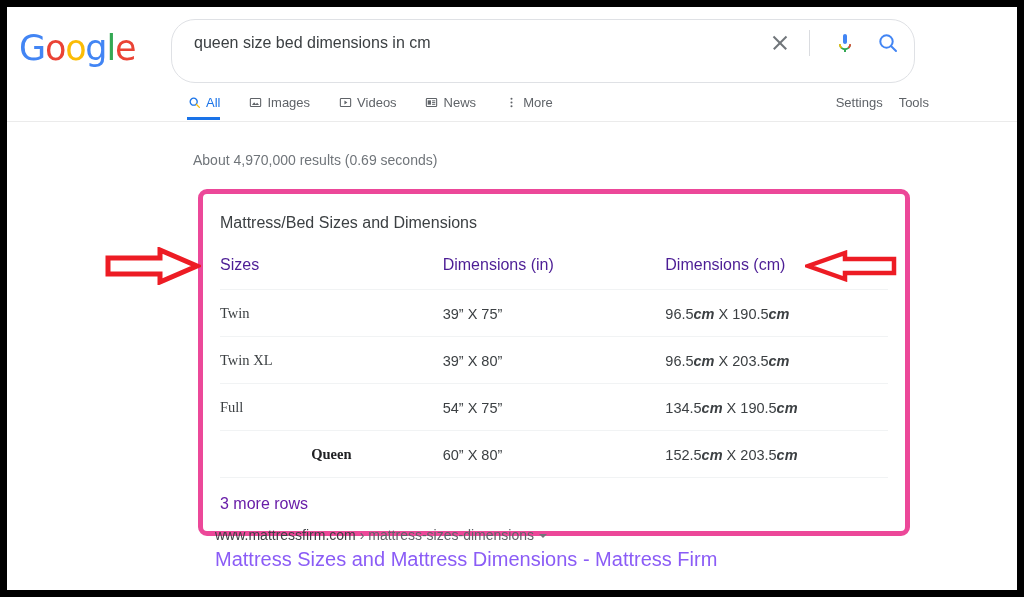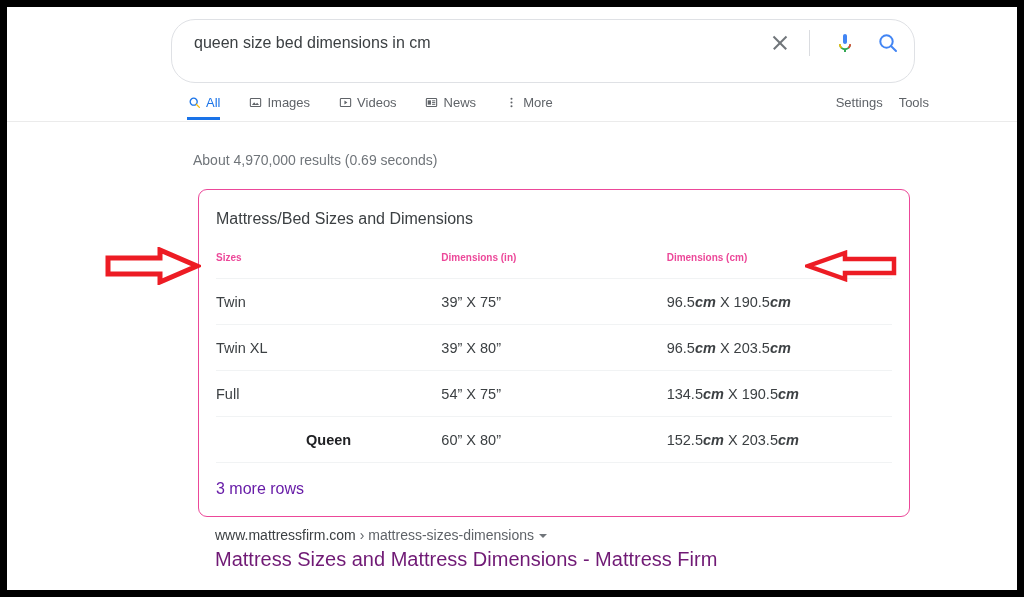--- a/index.html
+++ b/index.html
@@ -190,55 +190,55 @@
     top: 145px;
     font-size: 14px;
     color: #70757a;
   }
 
   .card {
     position: absolute;
     left: 191px;
     top: 182px;
     width: 712px;
-    border: 1px solid #ec4899;
+    border: 5px solid #ec4899;
     border-radius: 9px;
     background: #fff;
     box-sizing: border-box;
     padding: 0 17px;
   }
   .card-title {
     font-size: 16px;
     color: #3c4043;
     padding-top: 20px;
     padding-bottom: 8px;
   }
   table.dims {
     width: 100%;
     border-collapse: collapse;
     table-layout: fixed;
   }
   table.dims th {
     text-align: left;
-    font-size: 10px;
-    font-weight: bold;
-    color: #ec4899;
+    font-size: 16px;
+    font-weight: normal;
+    color: #4c1d95;
     padding: 16px 0 15px 0;
     border-bottom: 1px solid #f1f3f4;
   }
   table.dims td {
     text-align: left;
     font-size: 14.5px;
     color: #3c4043;
     padding: 15px 0 14px 0;
     border-bottom: 1px solid #f1f3f4;
   }
   table.dims tr.highlight td { font-weight: normal; }
   table.dims tr.highlight td.size-cell { font-weight: bold; color: #202124; text-align: center; }
-  td.size-cell { width: 234px; }
+  td.size-cell { width: 234px; font-family: Liberation Serif, serif; }
   td.in-cell   { width: 222px; }
   .unit { font-weight: bold; font-style: italic; }
 
   .more-rows {
     font-size: 16px;
     color: #681da8;
     padding: 17px 0 18px 0;
     cursor: pointer;
     display: inline-block;
   }
@@ -259,21 +259,21 @@
     display: inline-block;
     margin-left: 5px;
     border-left: 4px solid transparent;
     border-right: 4px solid transparent;
     border-top: 4px solid #70757a;
     vertical-align: 2px;
     cursor: pointer;
   }
   .result-title {
     font-size: 20px;
-    color: #701a75;
+    color: #8b5cf6;
     margin-top: 5px;
     cursor: pointer;
     white-space: nowrap;
   }
 
   
   .arrow {
     position: absolute;
     pointer-events: none;
   }
@@ -281,20 +281,23 @@
   .arrow-right { left: 798px; top: 243px; }
 </style>
 </head>
 <body>
 
 <div class="frame">
   <div class="page">
 
     <div class="header">
 
+      <div class="logo">
+        <span style="color:#4285F4">G</span><span style="color:#EA4335">o</span><span style="color:#FBBC05">o</span><span style="color:#4285F4">g</span><span style="color:#34A853">l</span><span style="color:#EA4335">e</span>
+      </div>
 
       <div class="searchbox">
         <input class="search-input" type="text" value="queen size bed dimensions in cm" placeholder="Search Google or type a URL" style="">
         <div class="clear-btn"></div>
         <div class="vdivider"></div>
         <div class="mic-btn">
           <svg width="24" height="24" viewBox="0 0 24 24">
             <path d="M12 3c-1.1 0-2 .9-2 2v6c0 1.1.9 2 2 2s2-.9 2-2V5c0-1.1-.9-2-2-2z" fill="#4285F4"></path>
             <path d="M11 18.9V21h2v-2.1c2.8-.4 5-2.8 5-5.7h-1.7c0 2.4-2 4.1-4.3 4.1s-4.3-1.7-4.3-4.1H6c0 2.9 2.2 5.3 5 5.7z" fill="#34A853"></path>
             <path d="M6 13.2H7.7c0 1.2.5 2.2 1.3 3l-1.2 1.2C6.7 16.3 6 14.8 6 13.2z" fill="#FBBC05"></path>

